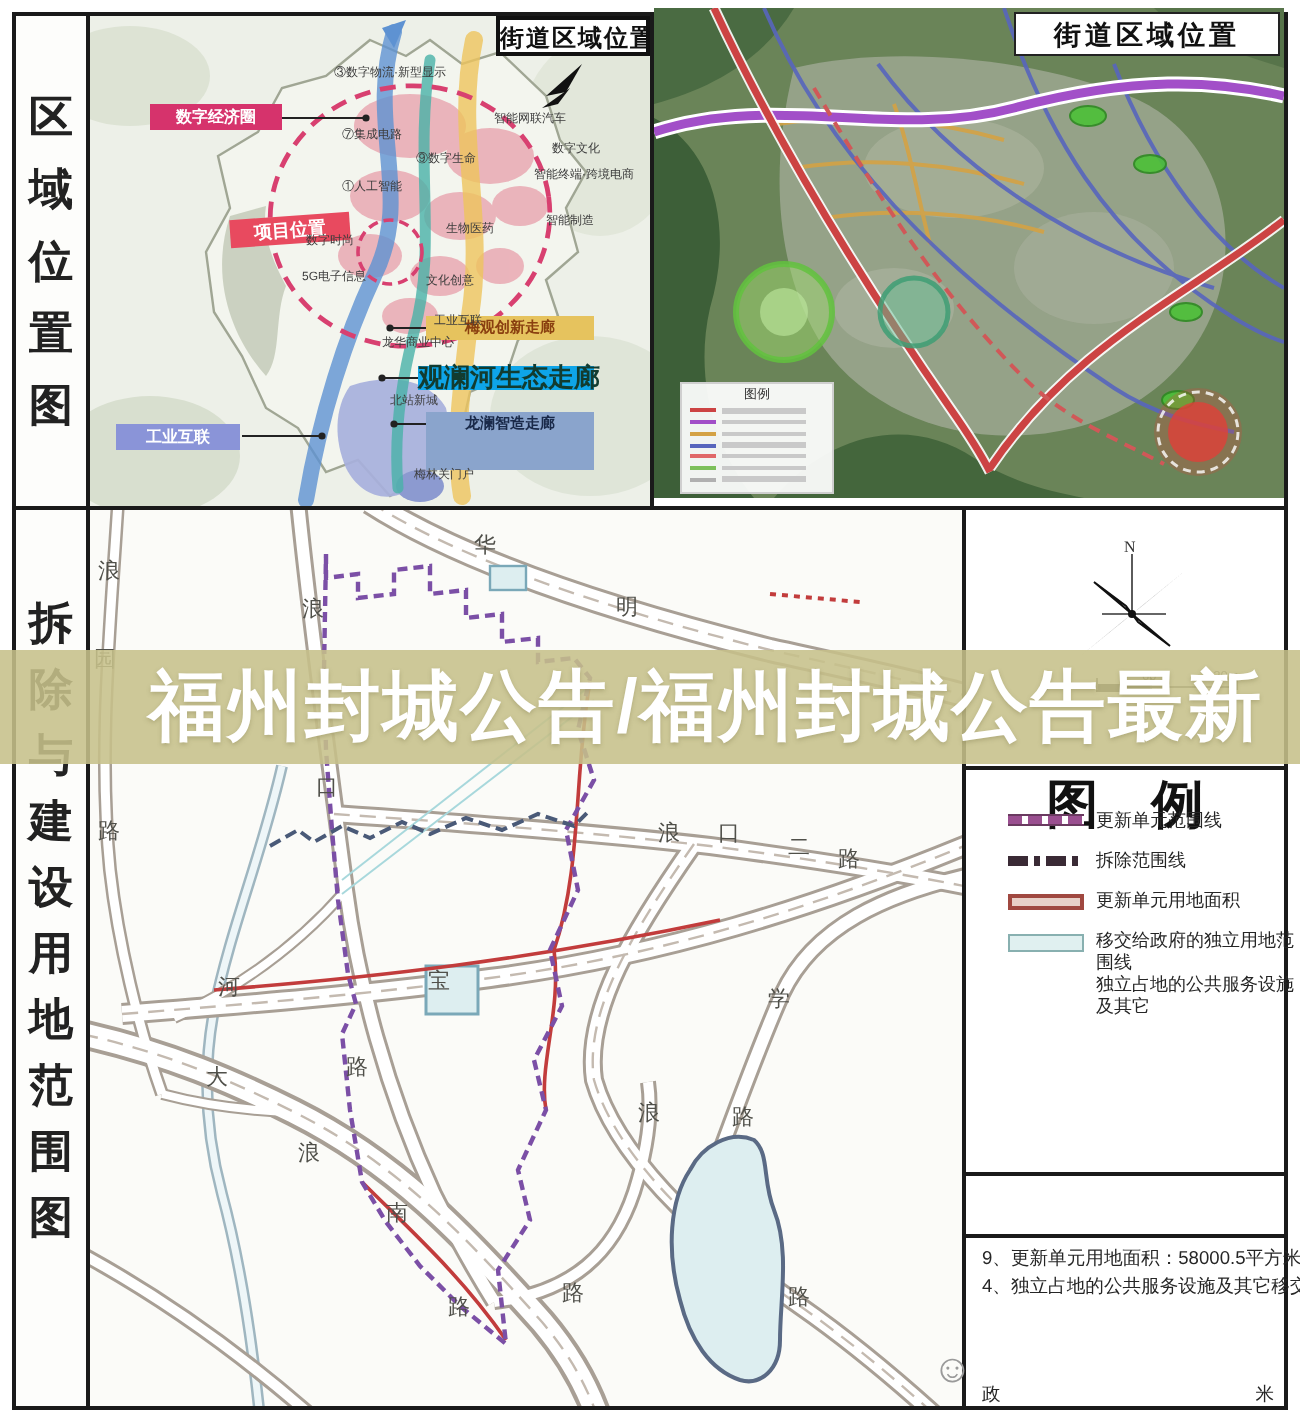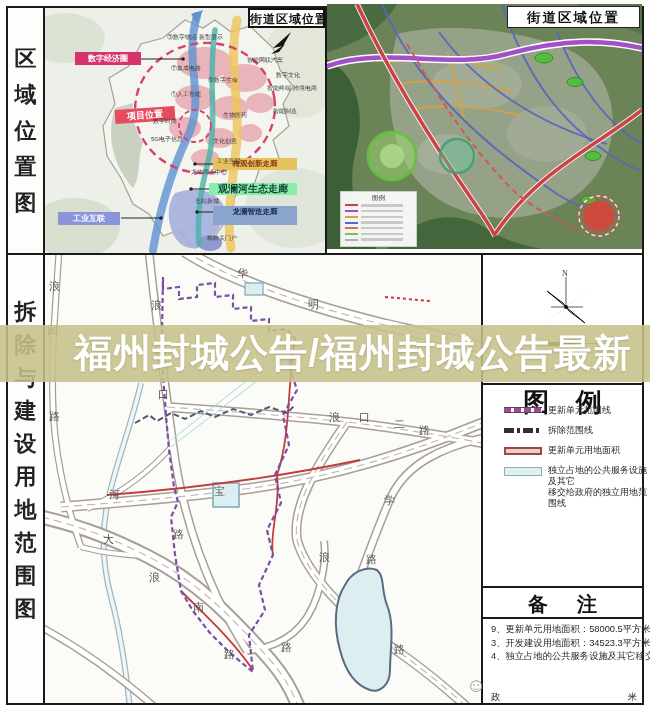--- a/index.html
+++ b/index.html
@@ -18,22 +18,22 @@
   
   .hline{background:#1a1a1a;}
   .vline{background:#1a1a1a;}
   
   #region-map{left:45px;top:8px;width:280px;height:245px;background:#edf0e8;overflow:hidden;}
   .map-lbl{position:absolute;text-align:center;white-space:nowrap;box-sizing:border-box;}
   .lbl-econ{left:30px;top:44px;width:66px;height:13px;background:#d6336c;color:#fff;font-size:8px;font-weight:bold;line-height:13px;}
   .lbl-proj{left:70px;top:100px;width:60px;height:14px;background:#e84a5f;color:#fff;font-size:9px;font-weight:bold;line-height:14px;transform:rotate(-4deg);}
   .lbl-central{left:13px;top:204px;width:62px;height:13px;background:#8a94d8;color:#fff;font-size:8px;font-weight:bold;line-height:13px;}
   .lbl-cy{left:168px;top:150px;width:84px;height:12px;background:#e6c35e;color:#8a4010;font-size:7.5px;font-weight:bold;line-height:12px;}
-  .lbl-ct{left:164px;top:175px;width:88px;height:12px;background:#86efac;color:#123c30;font-size:10px;font-weight:bold;line-height:12px;}
-  .lbl-cb{left:168px;top:198px;width:84px;height:19px;background:#8aa4cc;color:#1a2a4a;font-size:7.5px;font-weight:bold;line-height:12px;}
+  .lbl-ct{left:164px;top:175px;width:88px;height:12px;background:#0ea5e9;color:#123c30;font-size:13px;font-weight:bold;line-height:12px;}
+  .lbl-cb{left:168px;top:198px;width:84px;height:29px;background:#8aa4cc;color:#1a2a4a;font-size:7.5px;font-weight:bold;line-height:12px;}
   .corner-title{left:203px;top:0;width:77px;height:20px;background:#fff;border:2px solid #111;font-size:12px;font-weight:bold;line-height:18px;letter-spacing:1px;color:#111;}
   .tiny-lbl{position:absolute;font-size:6px;color:#3c3c3c;white-space:nowrap;line-height:7px;}
   
   #street-map{left:327px;top:4px;width:315px;height:245px;background:#6a8458;overflow:hidden;}
   .street-title{left:180px;top:2px;width:133px;height:22px;background:#fff;border:1px solid #222;font-size:13.5px;font-weight:bold;line-height:22px;letter-spacing:2px;color:#111;}
   #mini-legend{left:13px;top:187px;width:77px;height:56px;background:rgba(255,255,255,.93);border:1px solid #cfcfcf;box-sizing:border-box;padding:2px 4px;}
   #mini-legend .ml-title{font-size:6.5px;color:#333;text-align:center;line-height:7px;}
   .ml-row{display:flex;align-items:center;gap:3px;margin-top:3.2px;}
   .ml-bar{width:13px;height:2px;}
   .ml-txt{width:42px;height:2.5px;background:#c9c9c9;}
@@ -407,32 +407,30 @@
         <div class="legend-item">
         <div class="swatch sw-develop"></div>
         <div class="legend-label">
           <div>更新单元用地面积</div>
           <div></div>
         </div>
       </div>
         <div class="legend-item">
         <div class="swatch sw-public"></div>
         <div class="legend-label">
+          <div>移交给政府的独立用地范围线</div>
           <div>独立占地的公共服务设施及其它</div>
-          <div>移交给政府的独立用地范围线</div>
         </div>
       </div>
       </div>
     <div class="rp-line" style="top:331px;height:2px;"></div>
-    <div class="notes-title">备 注</div>
     <div class="rp-line" style="top:362px;height:1.5px;"></div>
     <div id="notes-list">
 
     <div class="note-line">9、更新单元用地面积：58000.5平方米</div>
-        <div class="note-line">3、开发建设用地面积：34523.3平方米</div>
         <div class="note-line">4、独立占地的公共服务设施及其它移交</div>
       </div>
     <div id="note-obscured">
       <span>政</span>
       <span>米</span>
     </div>
   </div>
 
   <div class="abs" id="banner">
     <div id="banner-text">福州封城公告/福州封城公告最新</div>

